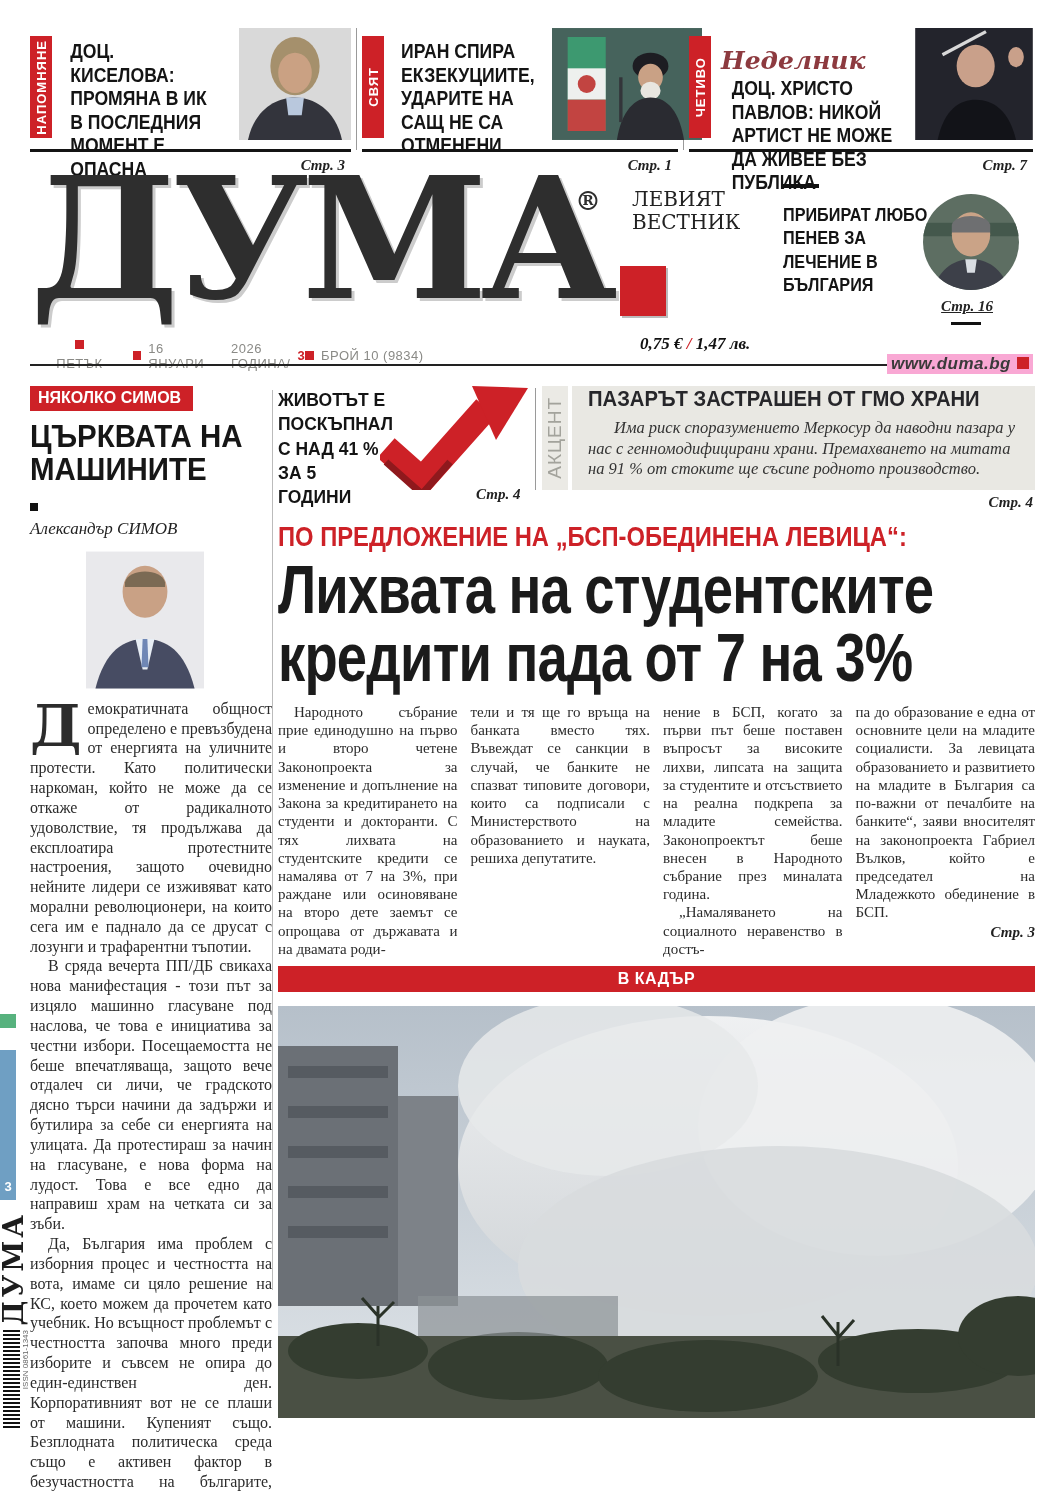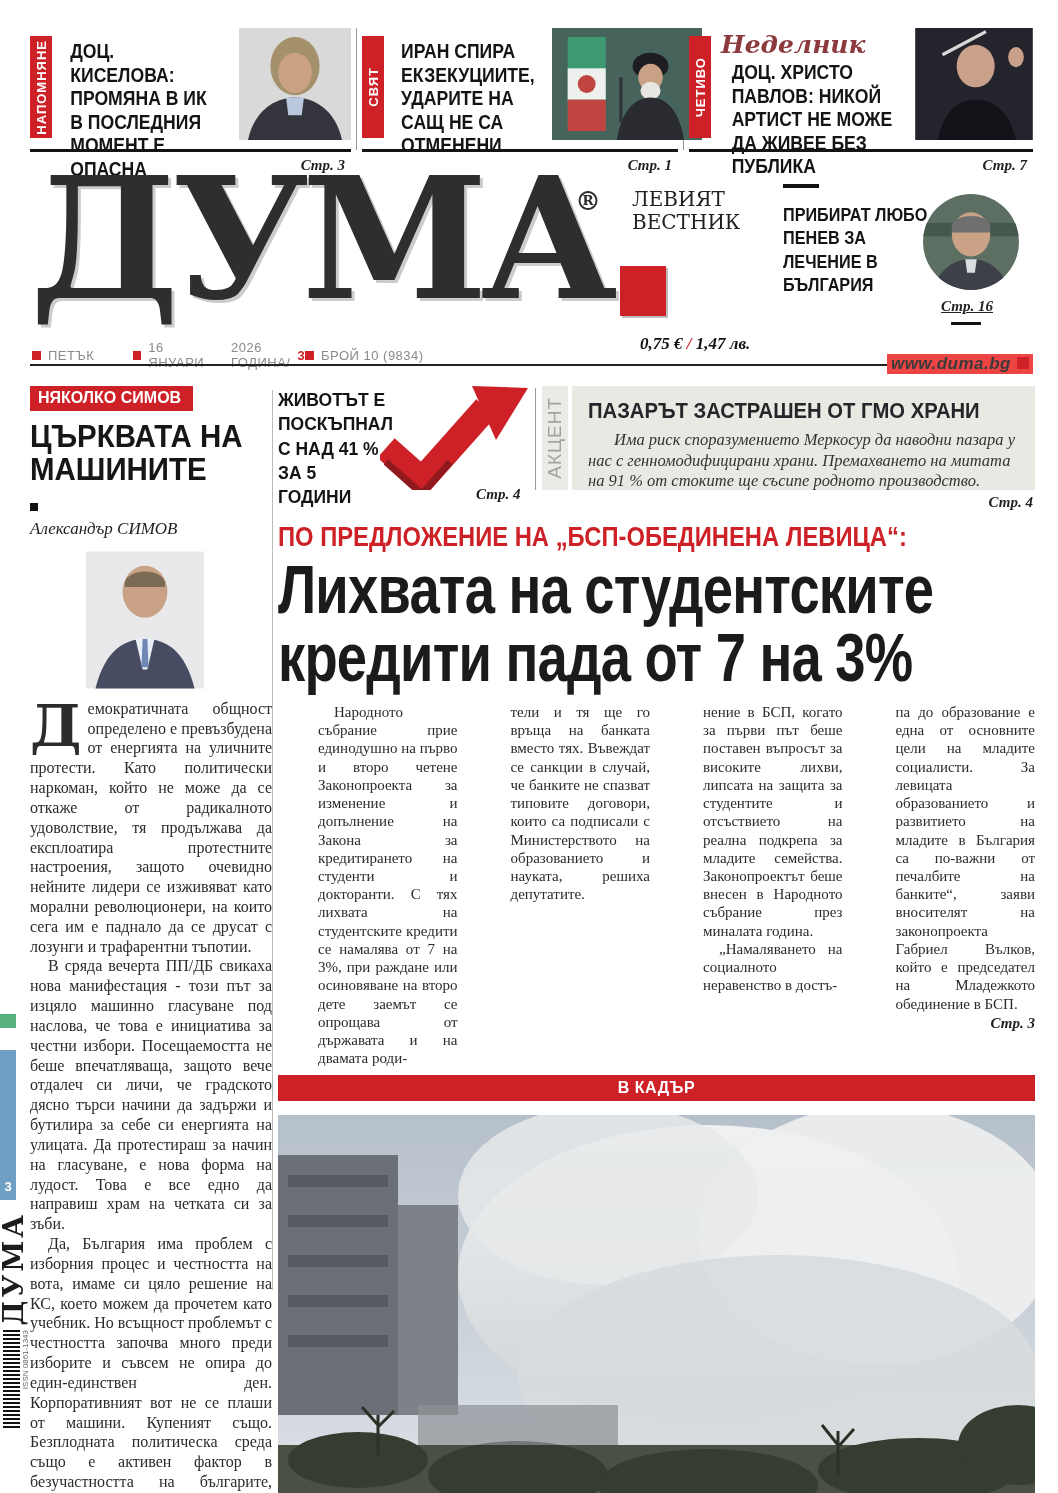--- a/index.html
+++ b/index.html
@@ -23,21 +23,21 @@
   .teaser{position:relative;height:146px;}
   .t1{width:322px;} .t2{width:316px;} .t3{width:345px;}
   .tz-div{width:1px;background:#9a9a9a;height:122px;margin:0 5px;}
   .teaser-body{display:flex;gap:8px;height:118px;align-items:flex-start;}
   .vtab{flex:0 0 22px;height:102px;margin-top:8px;background:#cd2127;display:flex;align-items:center;justify-content:center;}
   .vtab span{writing-mode:vertical-rl;transform:rotate(180deg);color:#fff;
         font:bold 13px "Liberation Sans",sans-serif;letter-spacing:1px;}
   .teaser-title{font:bold 20px/1.18 "Liberation Sans",sans-serif;color:#141414;
         width:112%;transform:scaleX(.88);margin-top:12px;}
   .t3 .teaser-title{margin-top:2px;}
-  .nedelnik{font:bold italic 25px "DejaVu Serif",serif;color:#8d3a3f;margin:2px 0 0 2px;}
+  .nedelnik{font:bold italic 25px "DejaVu Serif",serif;color:#8d3a3f;margin:18px 0 0 2px;}
   .teaser-photo{flex:0 0 auto;height:112px;overflow:hidden;}
   .teaser-photo svg{display:block;height:100%;}
   .teaser-rule{position:absolute;left:0;right:0;bottom:22px;border-bottom:3px solid #141414;}
   .teaser-page{position:absolute;right:6px;bottom:0;}
   
   .masthead{position:absolute;left:30px;top:168px;width:1003px;height:212px;}
   .mh-logo{position:absolute;left:0;top:-8px;font:bold 168px/0.95 "DejaVu Serif",serif;
         color:#2e2e2e;letter-spacing:-7px;text-shadow:3px 3px 0 #ccc;}
   .mh-reg{position:absolute;left:545px;top:18px;font:bold 26px "DejaVu Serif",serif;color:#2e2e2e;text-shadow:none;}
   .mh-tagline{position:absolute;left:602px;top:20px;width:100px;
@@ -47,26 +47,26 @@
   .promo-dash1{position:absolute;left:58px;top:8px;width:36px;height:4px;background:#111;}
   .promo-title{position:absolute;left:58px;top:28px;width:170px;
         font:bold 18px/1.3 "Liberation Sans",sans-serif;transform:scaleX(.9);transform-origin:left top;color:#141414;}
   .promo-photo{position:absolute;right:14px;top:18px;width:96px;height:96px;border-radius:50%;overflow:hidden;}
   .promo-photo svg{display:block;width:100%;height:100%;}
   .promo-page{position:absolute;right:40px;top:122px;text-decoration:underline;}
   .promo-dash2{position:absolute;right:52px;top:146px;width:30px;height:3px;background:#111;}
   .dateline{position:absolute;left:2px;top:172px;display:flex;align-items:center;gap:6px;
         font:13px "Liberation Sans",sans-serif;color:#8a8a86;letter-spacing:.5px;}
   .dl-item{display:flex;align-items:center;gap:7px;}
-  .dl-sp1{width:95px;} .dl-sp2{width:85px;} .dl-sp3{width:75px;}
+  .dl-sp1{width:95px;flex-direction:column;} .dl-sp2{width:85px;} .dl-sp3{width:75px;}
   .dl-red{color:#cd2127;font-weight:bold;}
   .price{position:absolute;left:610px;top:166px;font:bold italic 17px "Liberation Serif",serif;color:#111;}
   .price .sep{color:#cd2127;font-weight:bold;}
   .mh-rule{position:absolute;left:0;right:0;top:196px;border-top:2px solid #222;}
-  .website{position:absolute;right:0;top:186px;background:#ef4444;padding:0 4px;
+  .website{position:absolute;right:0;top:186px;background:#f9a8d4;padding:0 4px;
         font:bold italic 17px "Liberation Sans",sans-serif;color:#3a3a3a;letter-spacing:.5px;}
   .website .rsq{width:12px;height:12px;margin-left:6px;}
   
   .leftcol{position:absolute;left:30px;top:386px;width:242px;}
   .op-tag{display:inline-block;background:#cd2127;color:#fff;font:bold 16px "Liberation Sans",sans-serif;
         padding:3px 12px 4px 8px;}
   .op-title{font:bold 31px/1.06 "Liberation Sans",sans-serif;color:#161616;margin-top:10px;
         width:105%;transform:scaleX(.95);transform-origin:left top;}
   .op-bullet{width:8px;height:8px;background:#111;margin-top:16px;}
   .op-author{font:italic 17px "Liberation Serif",serif;color:#222;margin-top:8px;}
@@ -82,32 +82,32 @@
   .info-title{position:absolute;left:0;top:2px;width:125px;
         font:bold 19px/1.28 "Liberation Sans",sans-serif;transform:scaleX(.92);transform-origin:left top;color:#141414;}
   .info-arrow{position:absolute;left:102px;top:0;}
   .info-page{position:absolute;left:198px;top:100px;}
   .top-vdiv{position:absolute;left:257px;top:2px;width:1px;height:102px;background:#9a9a9a;}
   .akc-tab{position:absolute;left:264px;top:0;width:26px;height:104px;background:#ebeae5;
         display:flex;align-items:center;justify-content:center;}
   .akc-tab span{writing-mode:vertical-rl;transform:rotate(180deg);color:#a3a39c;
         font:19px "Liberation Sans",sans-serif;letter-spacing:1px;}
   .akc-box{position:absolute;left:294px;top:0;right:0;height:104px;background:#e9e8e3;
-        padding:12px 16px;box-sizing:border-box;}
+        padding:0 16px;box-sizing:border-box;}
   .akc-title{font:bold 22px "Liberation Sans",sans-serif;color:#26262a;
         width:108%;transform:scaleX(.92);transform-origin:left top;}
   .akc-text{margin-top:6px;font:italic 16.5px/1.25 "Liberation Serif",serif;color:#333;text-indent:26px;}
   .akc-page{position:absolute;right:2px;top:108px;}
   .kicker{margin-top:8px;font:bold 27px "Liberation Sans",sans-serif;color:#cd2127;
         width:114%;transform:scaleX(.88);transform-origin:left top;}
   .headline{margin-top:2px;width:946px;transform:scaleX(.8);transform-origin:left top;
         font:bold 68px/1.0 "Liberation Sans",sans-serif;color:#1b1b1b;letter-spacing:-1px;}
   .subhead{margin-top:8px;width:745px;font:500 23px/1.18 "Liberation Sans",sans-serif;color:#1f1f1f;}
   .lead-cols{margin-top:12px;display:flex;gap:13px;}
-  .lead-col{flex:1;font:15px/1.215 "Liberation Serif",serif;color:#2b2b2b;text-align:justify;margin-left:40px;}
+  .lead-col{flex:1;font:15px/1.215 "Liberation Serif",serif;color:#2b2b2b;text-align:justify;}
   .lead-col p{margin:0;}
   .lead-col p.ind{text-indent:16px;}
   .lead-page{text-align:right;margin-top:2px;}
   .kadar{margin-top:8px;background:#cd2127;color:#fff;text-align:center;
         font:bold 16px "Liberation Sans",sans-serif;letter-spacing:.5px;padding:4px 0;}
   .bigphoto{margin-top:14px;width:757px;height:412px;overflow:hidden;}
   .bigphoto svg{display:block;width:100%;height:100%;}
   .col-vdiv{position:absolute;left:272px;top:390px;width:1px;height:900px;background:#bbb;}
 </style>
 </head>

